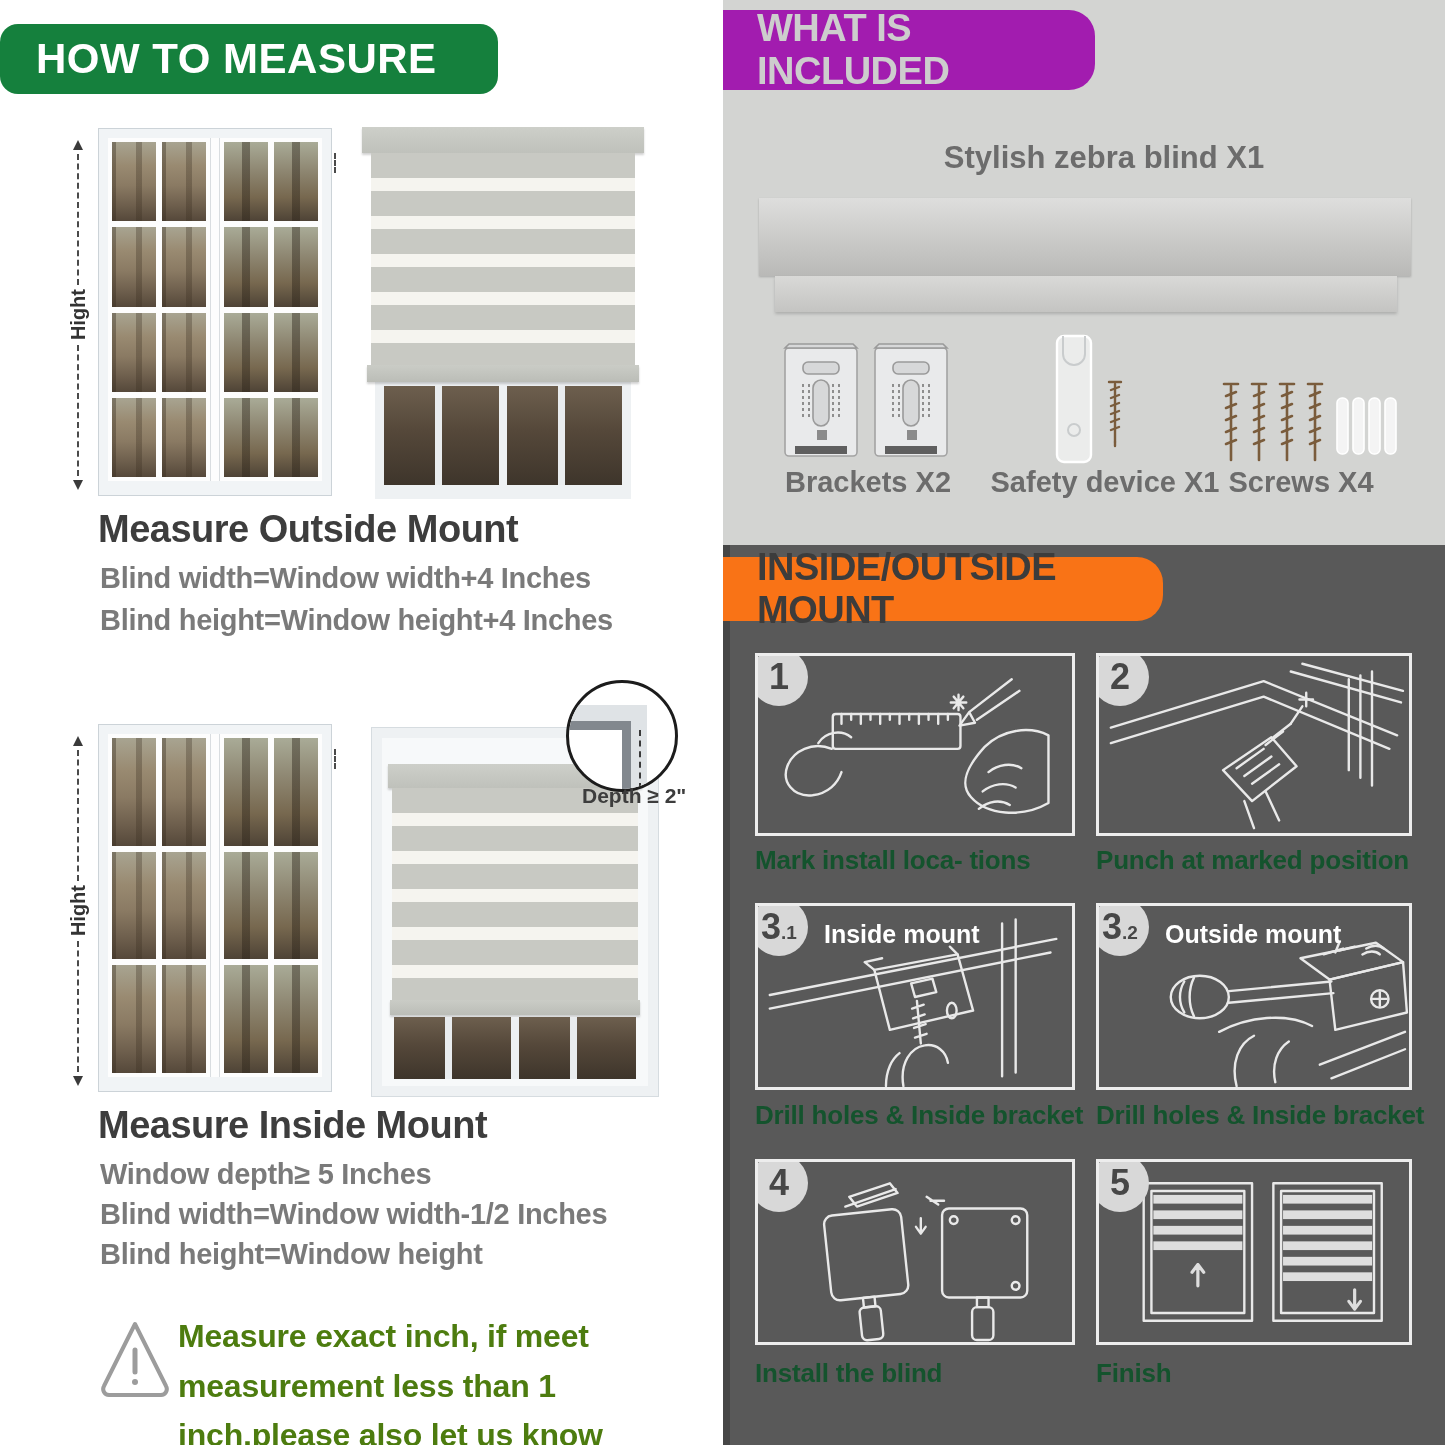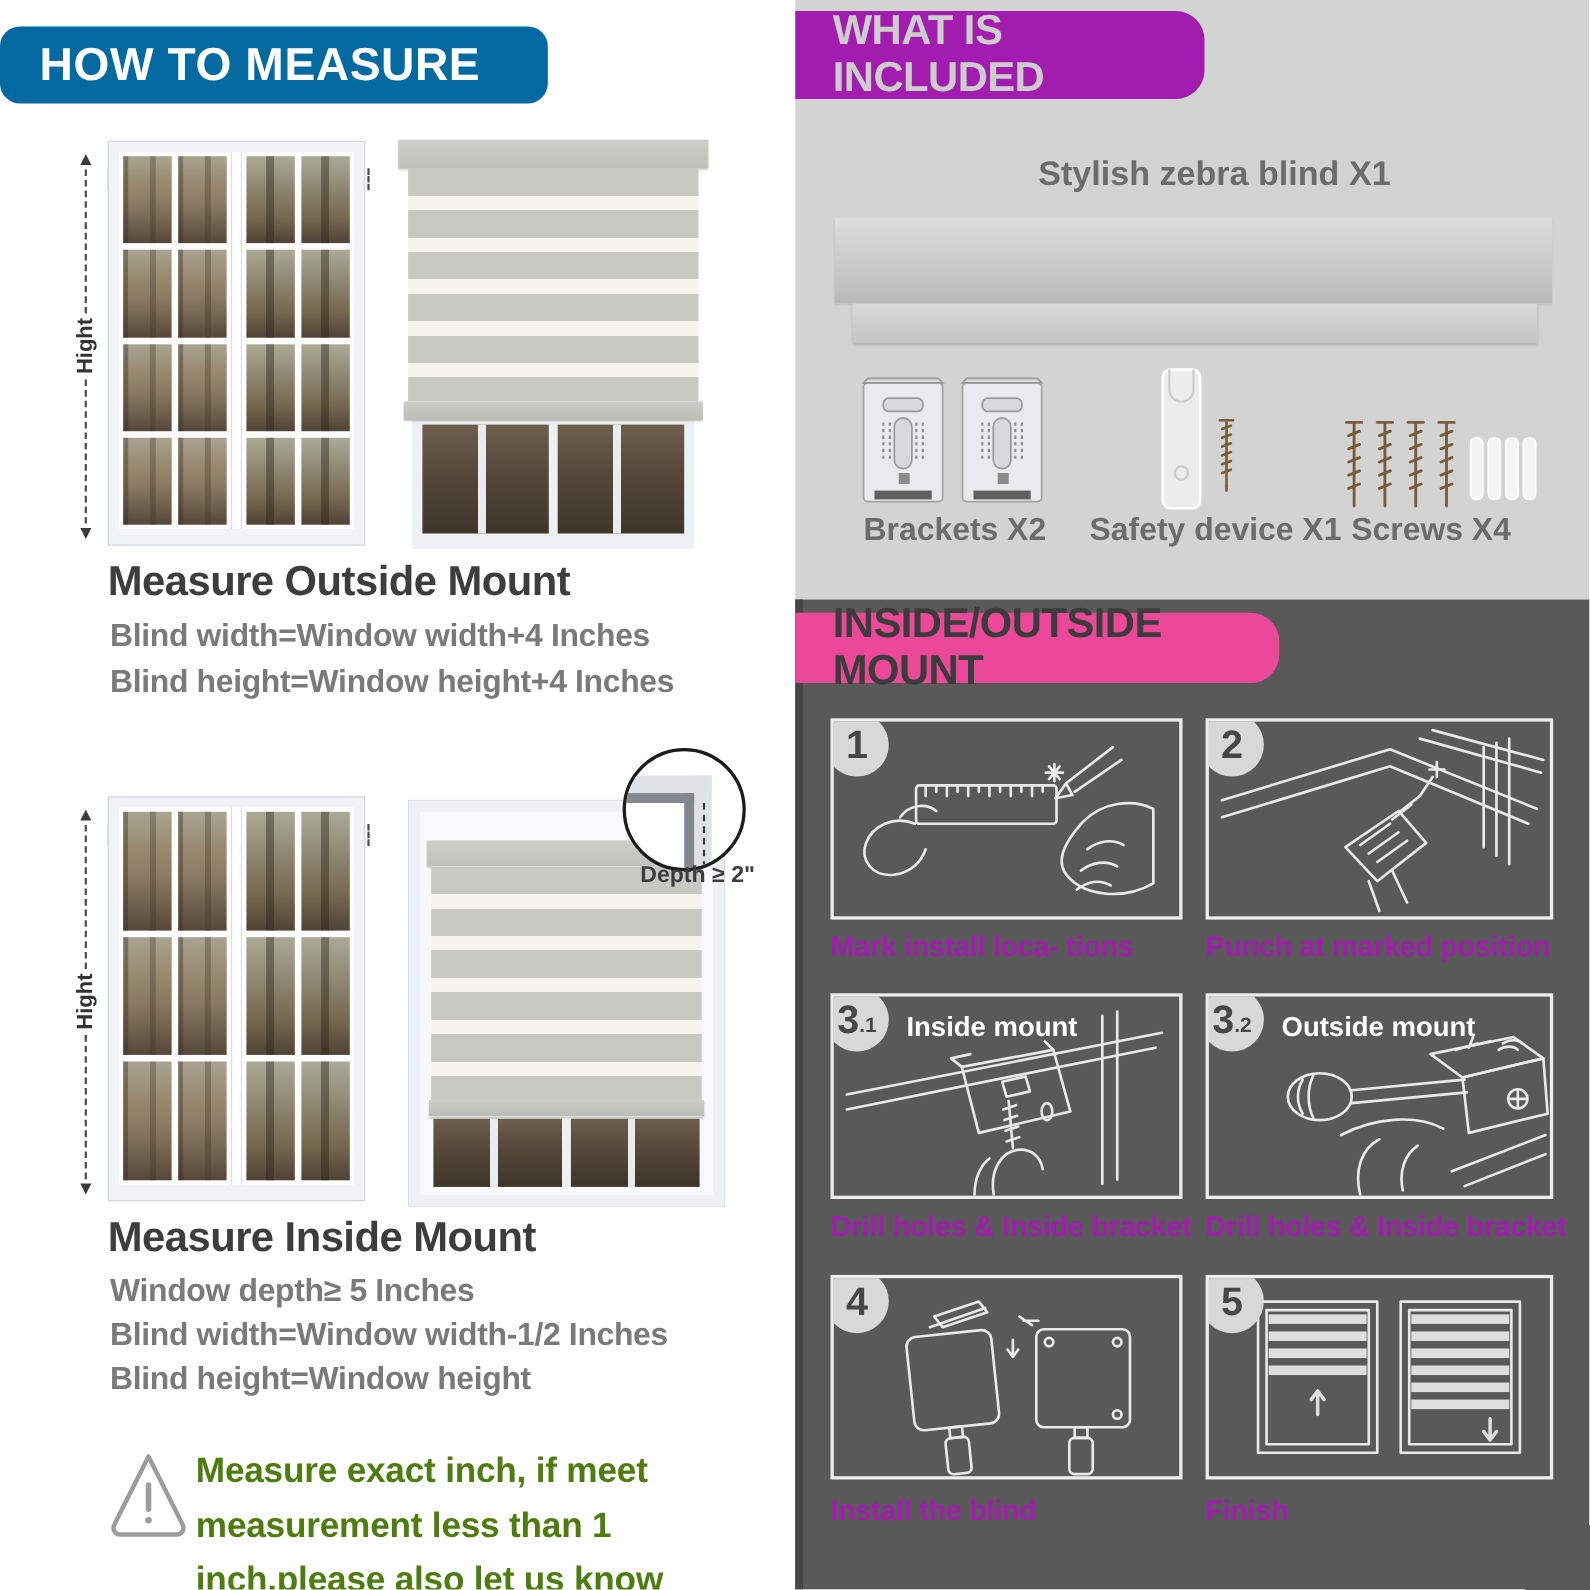--- a/index.html
+++ b/index.html
@@ -4,21 +4,21 @@
 <style>
   html,body{margin:0;padding:0;}
   body{
     width:1445px;height:1445px;position:relative;background:#ffffff;
     font-family:"Liberation Sans",sans-serif;overflow:hidden;
   }
   .abs{position:absolute;}
 
   
   .left-header{
-    left:0;top:24px;width:498px;height:70px;background:#0369a1;
+    left:0;top:24px;width:498px;height:70px;background:#15803d;
     border-radius:18px;display:flex;align-items:center;padding-left:36px;
     box-sizing:border-box;color:#ffffff;font-size:42px;font-weight:bold;letter-spacing:.5px;
   }
   .section-title{font-size:38px;font-weight:bold;color:#3d3d3d;letter-spacing:-.5px;}
   .formula{font-size:29px;font-weight:bold;color:#7a7a7a;letter-spacing:-.3px;}
 
   
   .h-measure{display:flex;align-items:center;gap:3px;height:22px;margin-top:48px;}
   .h-measure .tick{width:0;height:20px;border-left:2px dashed #4a4a4a;}
   .h-measure .dash{flex:1;border-top:2px dashed #4a4a4a;height:0;}
@@ -78,31 +78,31 @@
   .headrail-main{position:absolute;left:36px;top:198px;width:652px;height:78px;
     background:linear-gradient(180deg,#dededd 0%,#cdcdcb 45%,#b9b9b7 100%);
     box-shadow:0 1px 2px rgba(0,0,0,.2);}
   .headrail-sub{position:absolute;left:52px;top:276px;width:622px;height:36px;
     background:linear-gradient(180deg,#d9d9d7,#c4c4c2);box-shadow:0 2px 3px rgba(0,0,0,.18);}
   .included-caption{font-size:29px;font-weight:bold;color:#6c6c6c;text-align:center;}
 
   .right-dark{position:absolute;left:0;top:545px;width:722px;height:900px;background:#595959;}
   .dark-edge{position:absolute;left:0;top:545px;width:7px;height:900px;background:#464646;}
   .mount-header{
-    position:absolute;left:0;top:557px;width:440px;height:64px;background:#ec4899;
+    position:absolute;left:0;top:557px;width:440px;height:64px;background:#f97316;
     border-radius:0 26px 26px 0;display:flex;align-items:center;padding-left:34px;box-sizing:border-box;
     color:#3c3c3c;font-size:38px;font-weight:bold;letter-spacing:-.5px;
   }
   .step-panel{position:absolute;border:3px solid #ededed;box-sizing:border-box;overflow:hidden;background:#595959;}
   .step-badge{position:absolute;top:-8px;left:-8px;width:58px;height:58px;border-radius:50%;
     background:#d8d8d8;display:flex;align-items:center;justify-content:center;
     color:#474747;font-size:36px;font-weight:bold;}
   .step-badge .sub{font-size:19px;margin-top:12px;}
   .step-label{position:absolute;top:14px;left:66px;color:#ffffff;font-size:25px;font-weight:bold;}
-  .step-caption{position:absolute;color:#a21caf;font-size:26px;font-weight:bold;letter-spacing:-.2px;}
+  .step-caption{position:absolute;color:#14532d;font-size:26px;font-weight:bold;letter-spacing:-.2px;}
   .ill{position:absolute;inset:0;width:100%;height:100%;}
   .ill *{vector-effect:non-scaling-stroke;}
 </style>
 </head>
 <body>
 
 <div class="abs left-header">
   <span>HOW TO MEASURE</span>
 </div>
 

